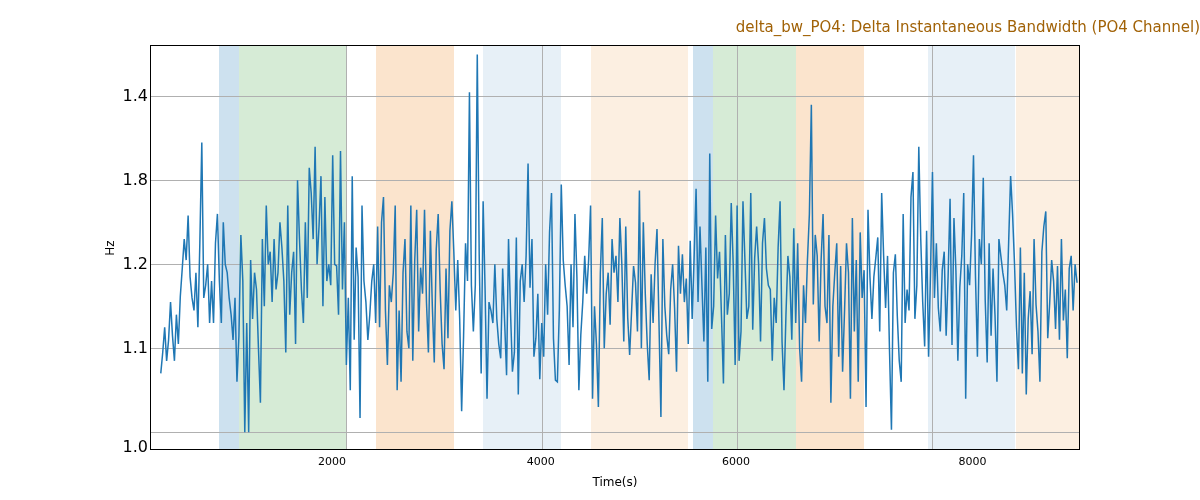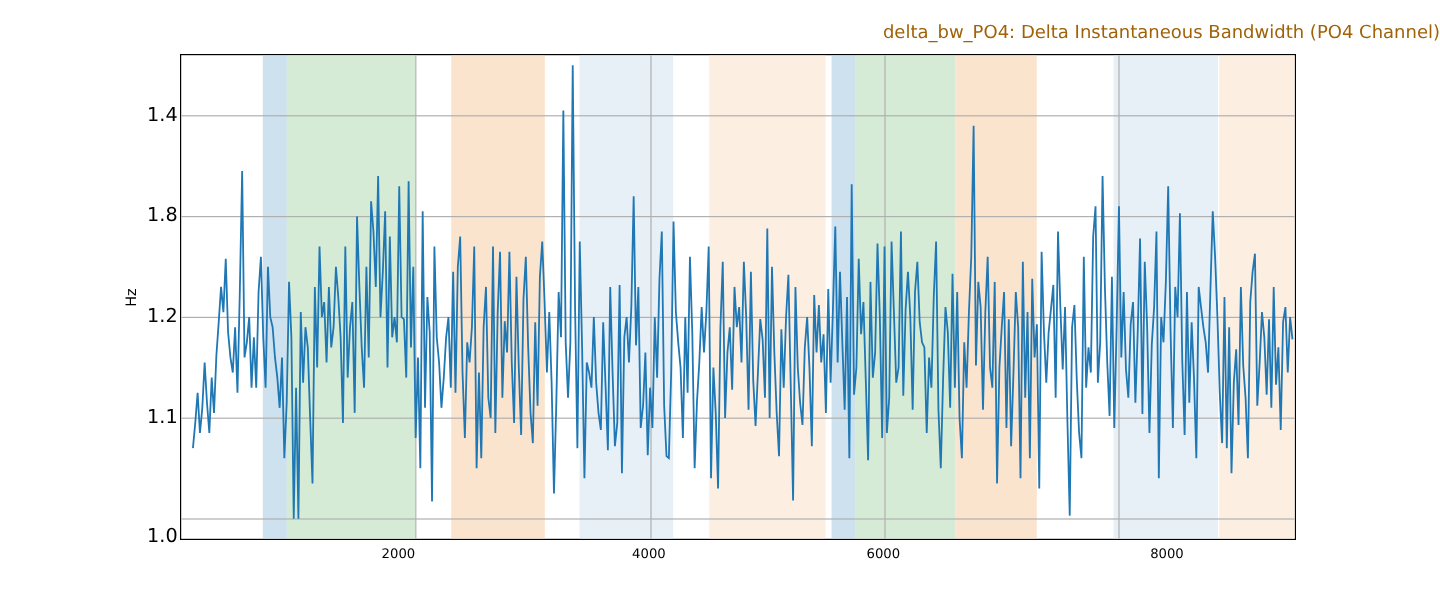--- a/index.html
+++ b/index.html
@@ -136,20 +136,21 @@
       <div class="grid-h" style="top: 50.375px;"></div>
       <div class="grid-v" style="left: 195.368px;"></div>
       <div class="grid-v" style="left: 390.737px;"></div>
       <div class="grid-v" style="left: 586.105px;"></div>
       <div class="grid-v" style="left: 781.474px;"></div>
       <svg class="line" viewBox="0 0 928 403" preserveAspectRatio="none">
         <path d="M9.77 327.44 L11.72 306.45 L13.68 281.26 L15.63 314.84 L17.58 293.85 L19.54 256.07 L21.49 289.66 L23.44 314.84 L25.40 268.67 L27.35 298.05 L29.31 250.20 L31.26 222.49 L33.21 193.10 L35.17 214.09 L37.12 169.60 L39.07 230.89 L41.03 251.88 L42.98 264.47 L44.93 226.69 L46.89 281.26 L48.84 197.30 L50.80 96.55 L52.75 251.88 L54.70 239.28 L56.66 218.29 L58.61 277.06 L60.56 235.08 L62.52 277.06 L64.47 197.30 L66.43 167.92 L68.38 235.08 L70.33 277.06 L72.29 176.31 L74.24 218.29 L76.19 226.69 L78.15 251.88 L80.10 268.67 L82.05 293.85 L84.01 251.88 L85.96 335.83 L87.92 289.66 L89.87 188.91 L91.82 235.08 L93.78 386.21 L95.73 277.06 L97.68 386.21 L99.64 214.09 L101.59 272.86 L103.55 226.69 L105.50 243.48 L107.45 302.25 L109.41 356.82 L111.36 193.10 L113.31 260.27 L115.27 159.52 L117.22 218.29 L119.17 205.70 L121.13 256.07 L123.08 193.10 L125.04 243.48 L126.99 226.69 L128.94 176.31 L130.90 201.50 L132.85 235.08 L134.80 306.45 L136.76 159.52 L138.71 268.67 L140.67 226.69 L142.62 205.70 L144.57 298.05 L146.53 134.33 L148.48 193.10 L150.43 243.48 L152.39 277.06 L154.34 176.31 L156.29 251.88 L158.25 121.74 L160.20 146.93 L162.16 193.10 L164.11 100.75 L166.06 218.29 L168.02 180.51 L169.97 130.14 L171.92 260.27 L173.88 151.12 L175.83 235.08 L177.79 218.29 L179.74 239.28 L181.69 109.15 L183.65 218.29 L185.60 219.97 L187.55 268.67 L189.51 104.95 L191.46 243.48 L193.41 176.31 L195.37 319.04 L197.32 251.88 L199.28 344.23 L201.23 130.14 L203.18 293.85 L205.14 201.50 L207.09 230.89 L209.04 371.94 L211.00 159.52 L212.95 235.08 L214.91 256.07 L216.86 293.85 L218.81 268.67 L220.77 235.08 L222.72 218.29 L224.67 277.06 L226.63 180.51 L228.58 281.26 L230.53 176.31 L232.49 151.12 L234.44 264.47 L236.40 319.04 L238.35 239.28 L240.30 256.07 L242.26 226.69 L244.21 159.52 L246.16 344.23 L248.12 264.47 L250.07 335.83 L252.03 226.69 L253.98 193.10 L255.93 285.46 L257.89 302.25 L259.84 159.52 L261.79 314.84 L263.75 214.09 L265.70 163.72 L267.65 285.46 L269.61 221.65 L271.56 247.68 L273.52 163.72 L275.47 256.07 L277.42 306.45 L279.38 184.71 L281.33 260.27 L283.28 316.52 L285.24 203.18 L287.19 167.92 L289.15 243.48 L291.10 298.05 L293.05 323.24 L295.01 222.49 L296.96 292.17 L298.91 184.71 L300.87 155.32 L302.82 205.70 L304.77 264.47 L306.73 214.09 L308.68 272.86 L310.64 365.22 L312.59 289.66 L314.54 197.30 L316.50 235.08 L318.45 46.18 L320.40 239.28 L322.36 285.46 L324.31 239.28 L326.27 8.40 L328.22 209.90 L330.17 327.44 L332.13 155.32 L334.08 243.48 L336.03 352.62 L337.99 256.07 L339.94 264.47 L341.89 277.06 L343.85 218.29 L345.80 272.86 L347.76 298.05 L349.71 312.32 L351.66 222.49 L353.62 275.38 L355.57 329.12 L357.52 193.10 L359.48 264.47 L361.43 325.76 L363.39 306.45 L365.34 191.42 L367.29 348.43 L369.25 235.08 L371.20 218.29 L373.15 256.07 L375.11 209.90 L377.06 117.54 L379.01 241.80 L380.97 193.10 L382.92 310.65 L384.88 292.17 L386.83 247.68 L388.78 333.31 L390.74 277.06 L392.69 310.65 L394.64 218.29 L396.60 268.67 L398.55 186.39 L400.51 146.93 L402.46 292.17 L404.41 334.15 L406.37 335.83 L408.32 264.47 L410.27 138.53 L412.23 214.09 L414.18 239.28 L416.13 260.27 L418.09 319.04 L420.04 218.29 L422.00 281.26 L423.95 167.92 L425.90 230.89 L427.86 344.23 L429.81 288.82 L431.76 256.07 L433.72 209.90 L435.67 247.68 L437.63 214.09 L439.58 159.52 L441.53 352.62 L443.49 260.27 L445.44 298.05 L447.39 361.02 L449.35 226.69 L451.30 172.11 L453.25 302.25 L455.21 247.68 L457.16 226.69 L459.12 278.74 L461.07 193.10 L463.02 226.69 L464.98 209.90 L466.93 256.07 L468.88 172.11 L470.84 218.29 L472.79 295.53 L474.75 180.51 L476.70 271.19 L478.65 308.97 L480.61 264.47 L482.56 219.97 L484.51 236.76 L486.47 285.46 L488.42 144.41 L490.37 302.25 L492.33 176.31 L494.28 247.68 L496.24 298.05 L498.19 334.15 L500.14 228.37 L502.10 277.06 L504.05 218.29 L506.00 183.03 L507.96 275.38 L509.91 371.10 L511.87 193.10 L513.82 260.27 L515.77 289.66 L517.73 308.13 L519.68 243.48 L521.63 218.29 L523.59 261.95 L525.54 325.76 L527.49 199.82 L529.45 247.68 L531.40 208.22 L533.36 256.07 L535.31 232.56 L537.26 298.05 L539.22 194.78 L541.17 272.86 L543.12 211.58 L545.08 142.73 L547.03 256.07 L548.99 180.51 L550.94 239.28 L552.89 295.53 L554.85 201.50 L556.80 335.83 L558.75 107.47 L560.71 282.94 L562.66 260.27 L564.61 169.60 L566.57 232.56 L568.52 205.70 L570.48 270.35 L572.43 337.51 L574.38 188.91 L576.34 268.67 L578.29 247.68 L580.24 157.00 L582.20 218.29 L584.15 319.04 L586.11 159.52 L588.06 314.84 L590.01 285.46 L591.97 155.32 L593.92 214.09 L595.87 272.86 L597.83 260.27 L599.78 146.93 L601.73 283.78 L603.69 211.58 L605.64 180.51 L607.60 218.29 L609.55 295.53 L611.50 197.30 L613.46 172.11 L615.41 222.49 L617.36 239.28 L619.32 243.48 L621.27 314.84 L623.23 251.88 L625.18 277.06 L627.13 201.50 L629.09 155.32 L631.04 295.53 L632.99 344.23 L634.95 268.67 L636.90 209.90 L638.85 230.89 L640.81 293.85 L642.76 182.19 L644.72 277.06 L646.67 197.30 L648.62 302.25 L650.58 335.83 L652.53 239.28 L654.48 277.06 L656.44 214.09 L658.39 167.92 L660.35 58.77 L662.30 258.59 L664.25 188.91 L666.21 209.90 L668.16 295.53 L670.11 214.09 L672.07 167.92 L674.02 260.27 L675.97 277.06 L677.93 188.91 L679.88 356.82 L681.84 260.27 L683.79 226.69 L685.74 197.30 L687.70 310.65 L689.65 219.97 L691.60 325.76 L693.56 264.47 L695.51 197.30 L697.47 226.69 L699.42 352.62 L701.37 172.11 L703.33 285.46 L705.28 214.09 L707.23 335.83 L709.19 186.39 L711.14 251.88 L713.09 224.17 L715.05 361.02 L717.00 163.72 L718.96 230.89 L720.91 272.86 L722.86 230.89 L724.82 211.58 L726.77 191.42 L728.72 285.46 L730.68 146.93 L732.63 209.90 L734.59 261.95 L736.54 209.90 L738.49 303.93 L740.45 383.69 L742.40 226.69 L744.35 208.22 L746.31 270.35 L748.26 314.84 L750.21 335.83 L752.17 167.92 L754.12 277.06 L756.08 243.48 L758.03 264.47 L759.98 151.12 L761.94 125.94 L763.89 272.86 L765.84 239.28 L767.80 100.75 L769.75 193.10 L771.71 256.07 L773.66 300.57 L775.61 184.71 L777.57 310.65 L779.52 226.69 L781.47 125.94 L783.43 251.88 L785.38 197.30 L787.33 261.95 L789.29 285.46 L791.24 224.17 L793.20 205.70 L795.15 289.66 L797.10 230.89 L799.06 152.80 L801.01 298.89 L802.96 172.11 L804.92 225.01 L806.87 314.84 L808.83 240.96 L810.78 209.90 L812.73 146.93 L814.69 352.62 L816.64 218.29 L818.59 239.28 L820.55 188.91 L822.50 109.15 L824.45 229.21 L826.41 310.65 L828.36 193.10 L830.32 218.29 L832.27 131.81 L834.22 254.39 L836.18 316.52 L838.13 197.30 L840.08 289.66 L842.04 222.49 L843.99 268.67 L845.95 335.83 L847.90 193.10 L849.85 209.90 L851.81 226.69 L853.76 239.28 L855.71 264.47 L857.67 195.62 L859.62 130.14 L861.57 167.92 L863.53 218.29 L865.48 281.26 L867.44 323.24 L869.39 201.50 L871.34 327.44 L873.30 226.69 L875.25 348.43 L877.20 272.86 L879.16 245.16 L881.11 308.13 L883.07 193.10 L885.02 258.59 L886.97 285.46 L888.93 335.83 L890.88 205.70 L892.83 180.51 L894.79 165.40 L896.74 292.17 L898.69 256.91 L900.65 214.09 L902.60 235.08 L904.56 282.94 L906.51 219.97 L908.46 293.85 L910.42 193.10 L912.37 274.54 L914.32 243.48 L916.28 312.32 L918.23 222.49 L920.19 209.90 L922.14 264.47 L924.09 218.29 L926.05 236.76 "></path>
       </svg>
     </div>
 
+  <div class="xlabel">Time(s)</div>
 
   <div id="ytick-holder">
       <div class="tick-y" style="top: 431.208px; margin-top: 15px;">1.0</div>
       <div class="tick-y" style="top: 347.25px;">1.1</div>
       <div class="tick-y" style="top: 263.292px;">1.2</div>
       <div class="tick-y" style="top: 179.333px;">1.8</div>
       <div class="tick-y" style="top: 95.375px;">1.4</div>
     </div>
   <div id="xtick-holder">
       <div class="tick-x" style="left: 332px;">2000</div>

